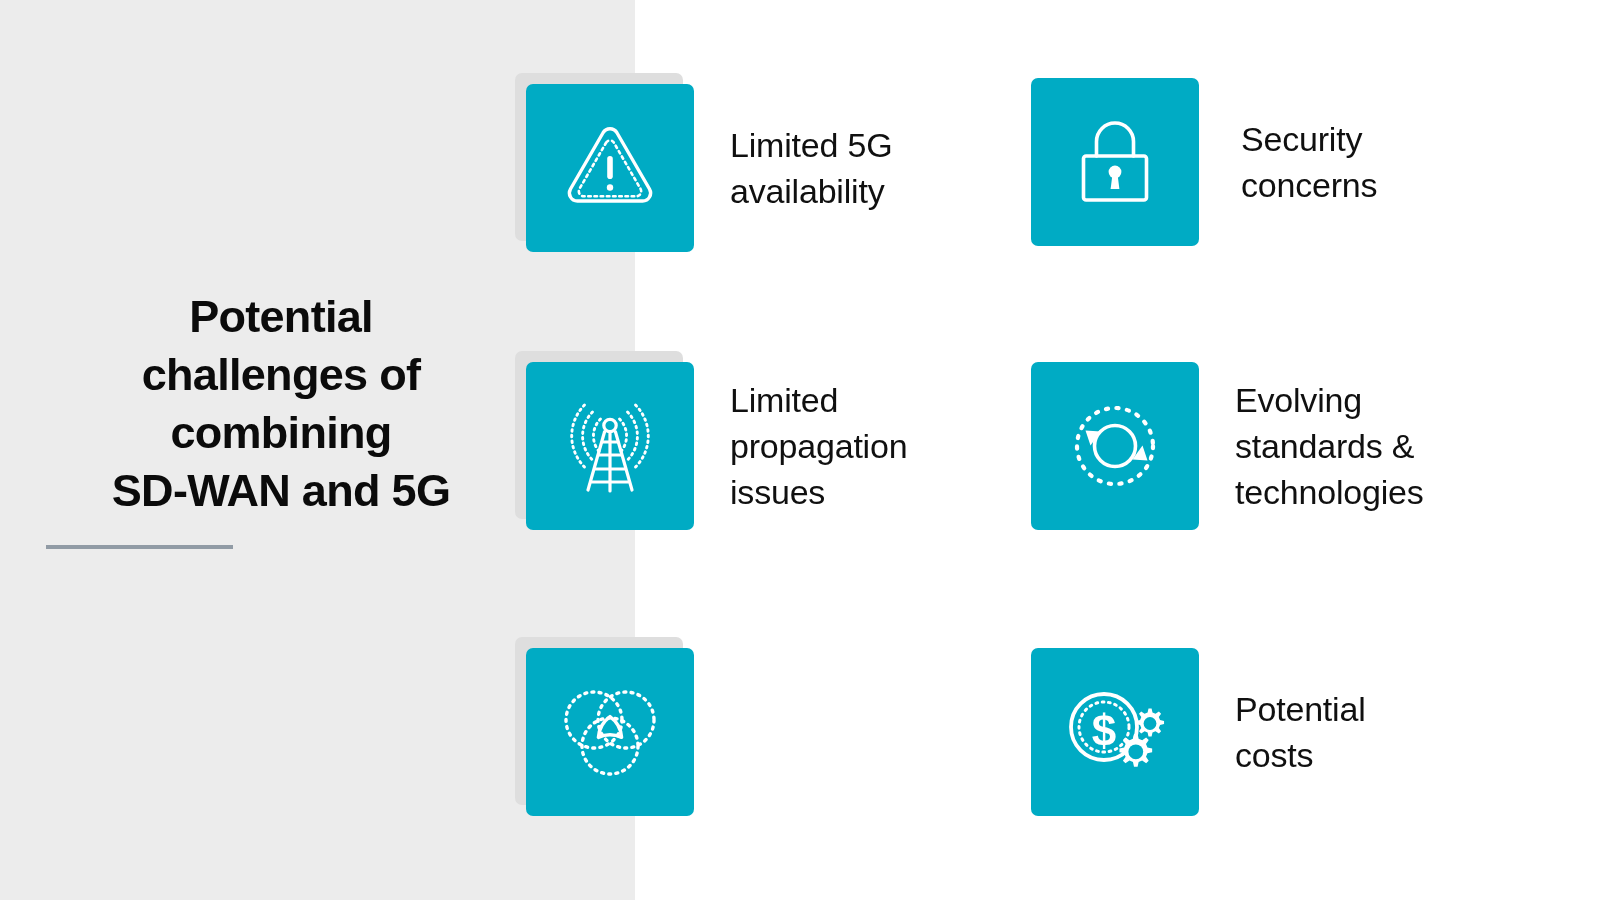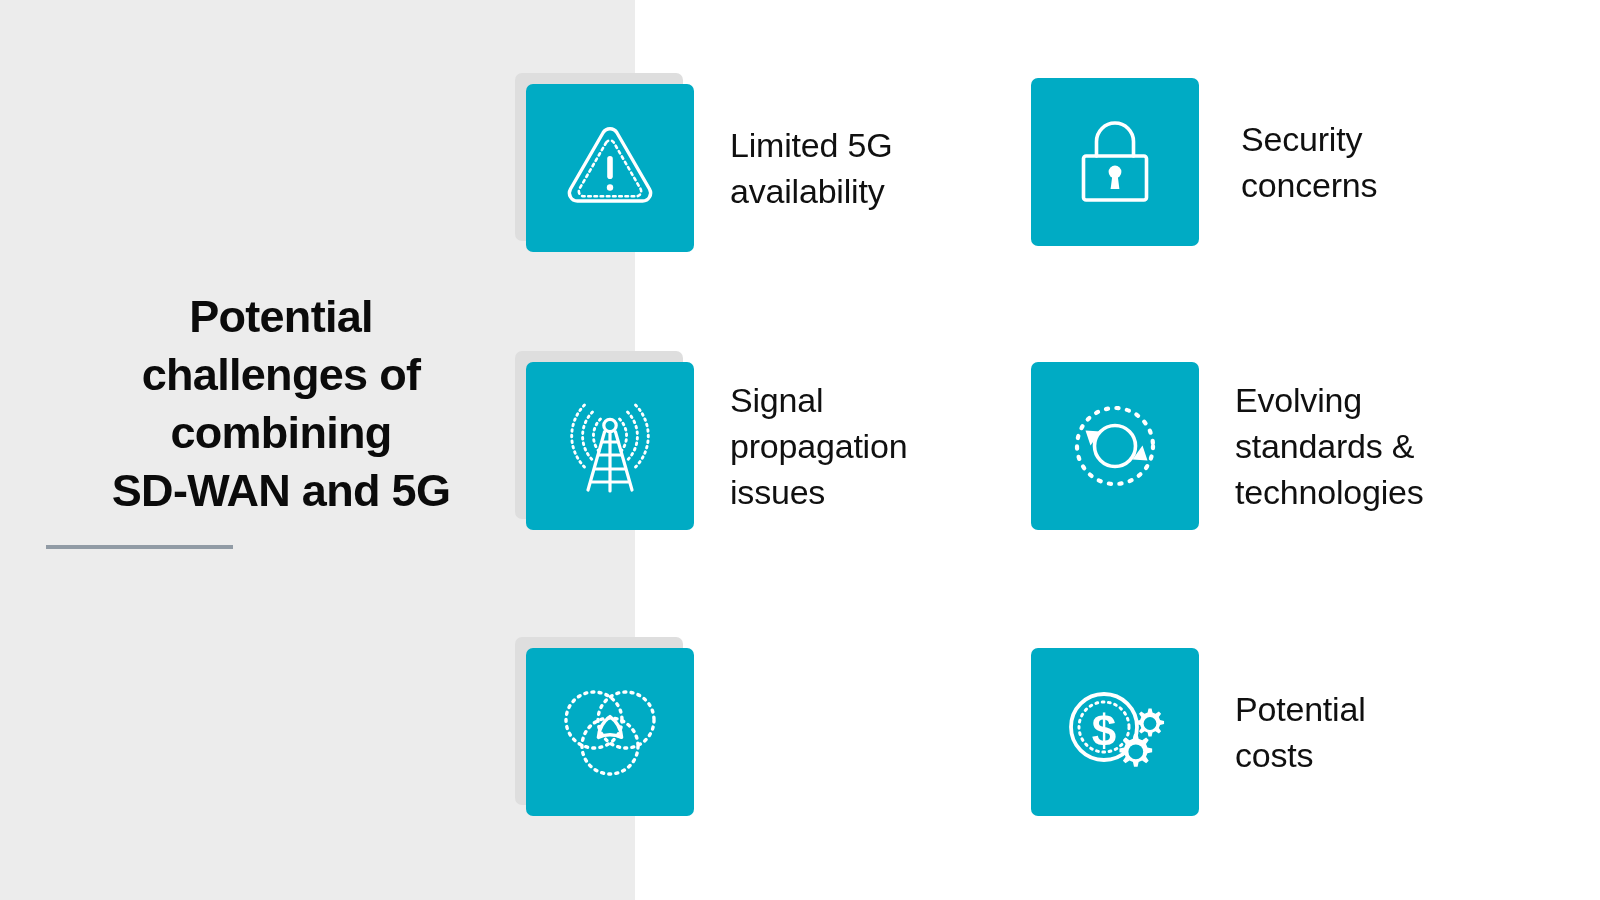--- a/index.html
+++ b/index.html
@@ -203,21 +203,21 @@
                 <path d="M52 36 V95"></path>
                 <path d="M44.2 46 H59.8"></path>
                 <path d="M41.2 59 H62.8"></path>
                 <path d="M37.6 73 H66.4"></path>
                 <path d="M34.0 86 H70.0"></path>
               </g>
             </svg>
           </span>
         </div>
       </div>
-      <div class="card-label">Signal
+      <div class="card-label">Limited
 propagation
 issues</div>
     </div>
 
     <div class="card pos-r2c2">
       <div class="tile-wrap">
         <div class="tile">
           <span>
             <svg width="104" height="100" viewBox="0 0 104 100" fill="none">
               <circle cx="52" cy="50" r="38" stroke="#ffffff" stroke-width="4.2" fill="none" stroke-linecap="round" stroke-dasharray="2.2 8.4"></circle>

